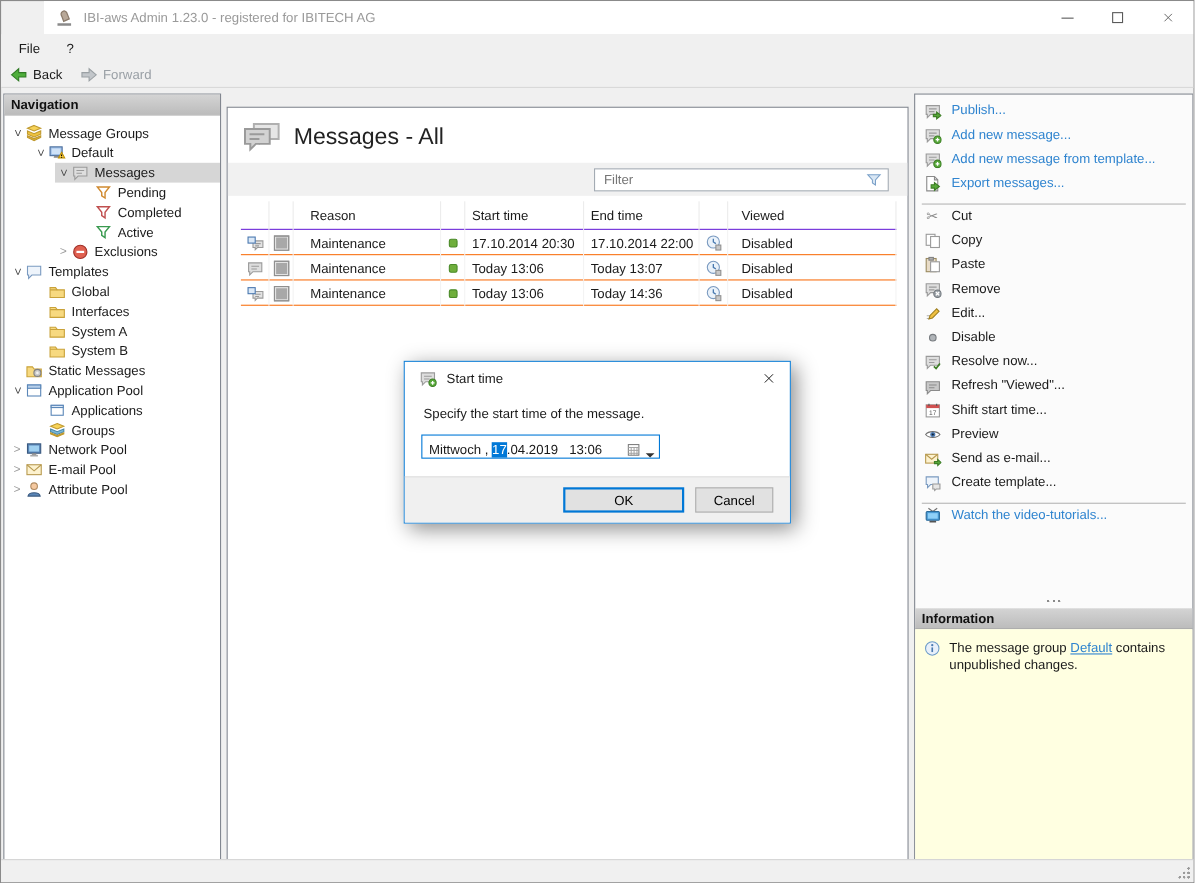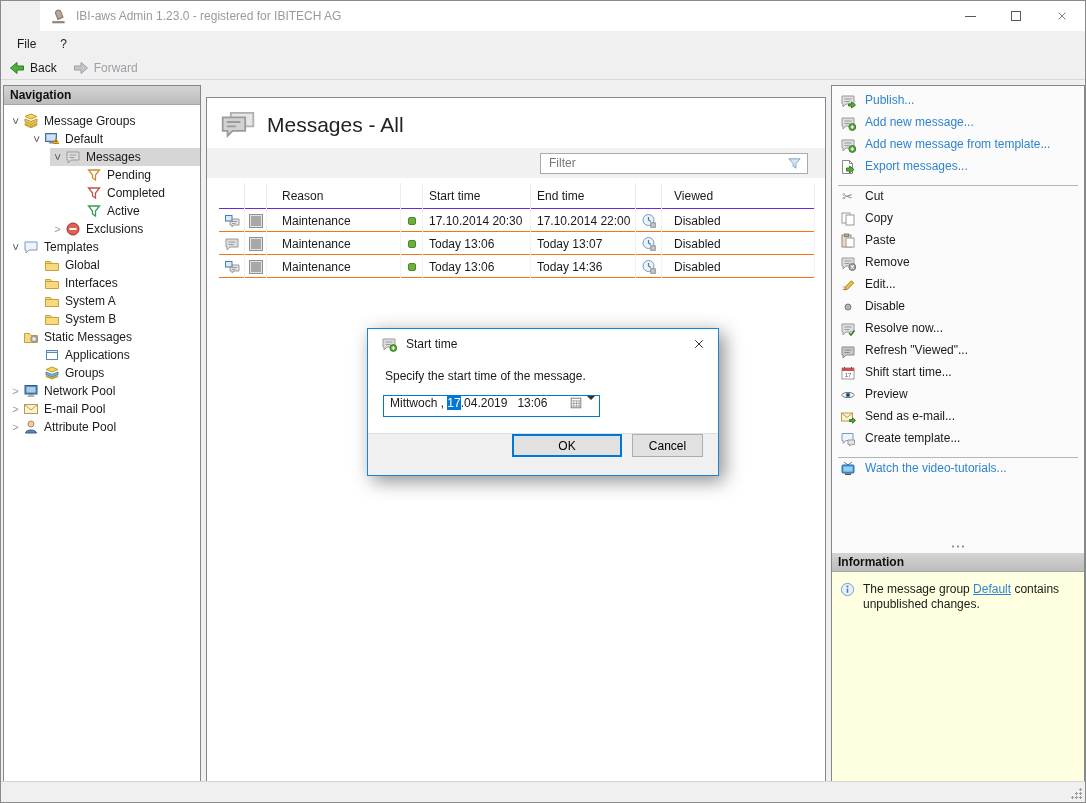--- a/index.html
+++ b/index.html
@@ -89,27 +89,27 @@
   .info-text a { color:#2f84cf; text-decoration:underline; cursor:pointer; }
 
   
   .dialog { position:absolute; left:366px; top:327px; width:352px; height:148px; background:#fff; border:1px solid #1883d7; box-shadow:5px 5px 18px rgba(0,0,0,.45); z-index:10; }
   .dlg-title { height:29px; display:flex; align-items:center; padding-left:13px; gap:9px; }
   .dlg-title .dicon { width:16px; height:16px; }
   .dlg-title .dicon svg { width:16px; height:16px; display:block; }
   .dlg-close { position:absolute; top:1px; right:1px; width:36px; height:27px; display:flex; align-items:center; justify-content:center; }
   .dlg-close svg { width:12px; height:12px; display:block; }
   .dlg-msg { padding:11px 0 0 17px; }
-  .dlg-field { position:absolute; left:15px; top:66px; width:217px; height:22px; border:1px solid #0078d7; display:flex; align-items:flex-start; padding:0 4px 0 6px; white-space:pre; }
+  .dlg-field { position:absolute; left:15px; top:66px; width:217px; height:22px; border:1px solid #0078d7; display:flex; align-items:flex-end; padding:0 4px 0 6px; white-space:pre; }
   .dlg-field .selpart { background:#0078d7; color:#fff; }
   .dlg-field .timepart { margin-left:10px; }
   .dlg-field .spacer { flex:1; }
   .dlg-field .cal-ic svg { width:14px; height:14px; display:block; }
   .dd-arrow { width:0; height:0; border-left:4px solid transparent; border-right:4px solid transparent; border-top:4px solid #333; margin-left:4px; }
-  .dlg-footer { position:absolute; left:0; right:0; bottom:0; height:42px; background:#f0f0f0; border-top:1px solid #dfdfdf; display:flex; justify-content:flex-end; padding-right:15px; gap:10px; }
+  .dlg-footer { position:absolute; left:0; right:0; bottom:0; height:42px; background:#f0f0f0; border-top:1px solid #dfdfdf; display:flex; align-items:center; justify-content:flex-end; padding-right:15px; gap:10px; }
   .btn { height:23px; background:#e1e1e1; font:12px "Liberation Sans",sans-serif; display:flex; align-items:center; justify-content:center; cursor:default; }
   .btn.default { width:110px; border:2px solid #0078d7; }
   .btn.normal { width:71px; border:1px solid #adadad; }
 
   
   .statusbar { position:absolute; left:0; right:0; bottom:0; height:21px; background:#f0f0f0; border-top:1px solid #d4d4d4; }
   .grip { position:absolute; right:2px; bottom:2px; width:14px; height:14px; background:
       radial-gradient(circle at 11.5px 3.5px, #9a9a9a 1.1px, transparent 1.3px),
       radial-gradient(circle at 11.5px 7.5px, #9a9a9a 1.1px, transparent 1.3px),
       radial-gradient(circle at 7.5px 7.5px, #9a9a9a 1.1px, transparent 1.3px),
@@ -322,20 +322,32 @@
             <span class="ticon">
               <svg viewBox="0 0 16 16">
                 <path d="M1.5 4.5h5l1.5 2h6.5v7H1.5z" fill="#f7d980" stroke="#c9a23a"></path>
                 <circle cx="11" cy="10" r="3.2" fill="#c8c8c8" stroke="#808080"></circle>
                 <circle cx="11" cy="10" r="1.2" fill="#f0f0f0"></circle>
               </svg>
             </span>
             <span class="tlabel">Static Messages</span>
           </span>
         </div>
+      <div class="trow ind0">
+          <span class="wrap">
+            <span class="exp open">&gt;</span>
+            <span class="ticon">
+              <svg viewBox="0 0 16 16">
+                <rect x="2" y="3" width="12" height="10" fill="#fff" stroke="#5b87b8"></rect>
+                <rect x="2" y="3" width="12" height="3" fill="#b8d0ea" stroke="#5b87b8"></rect>
+              </svg>
+            </span>
+            <span class="tlabel">Application Pool</span>
+          </span>
+        </div>
       <div class="trow ind1">
           <span class="wrap">
             <span class="exp none">&gt;</span>
             <span class="ticon">
               <svg viewBox="0 0 16 16">
                 <rect x="2.5" y="3.5" width="11" height="9" fill="#fff" stroke="#5b87b8"></rect>
                 <rect x="2.5" y="3.5" width="11" height="2" fill="#dce9f7" stroke="#5b87b8"></rect>
               </svg>
             </span>
             <span class="tlabel">Applications</span>

